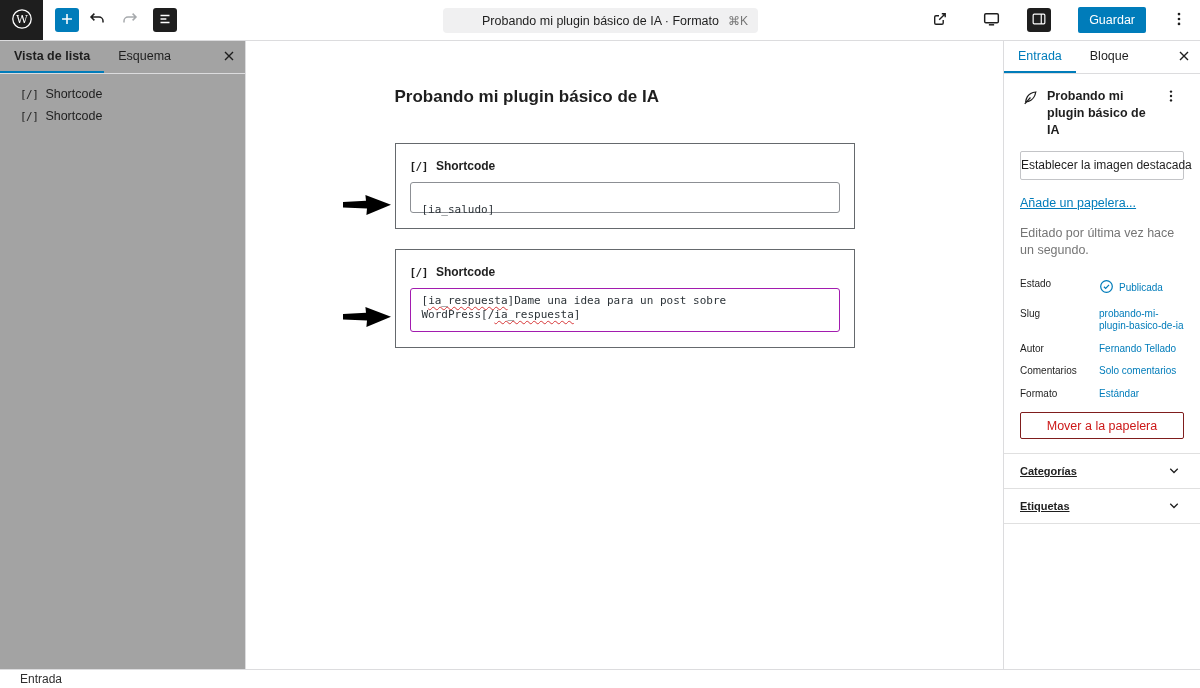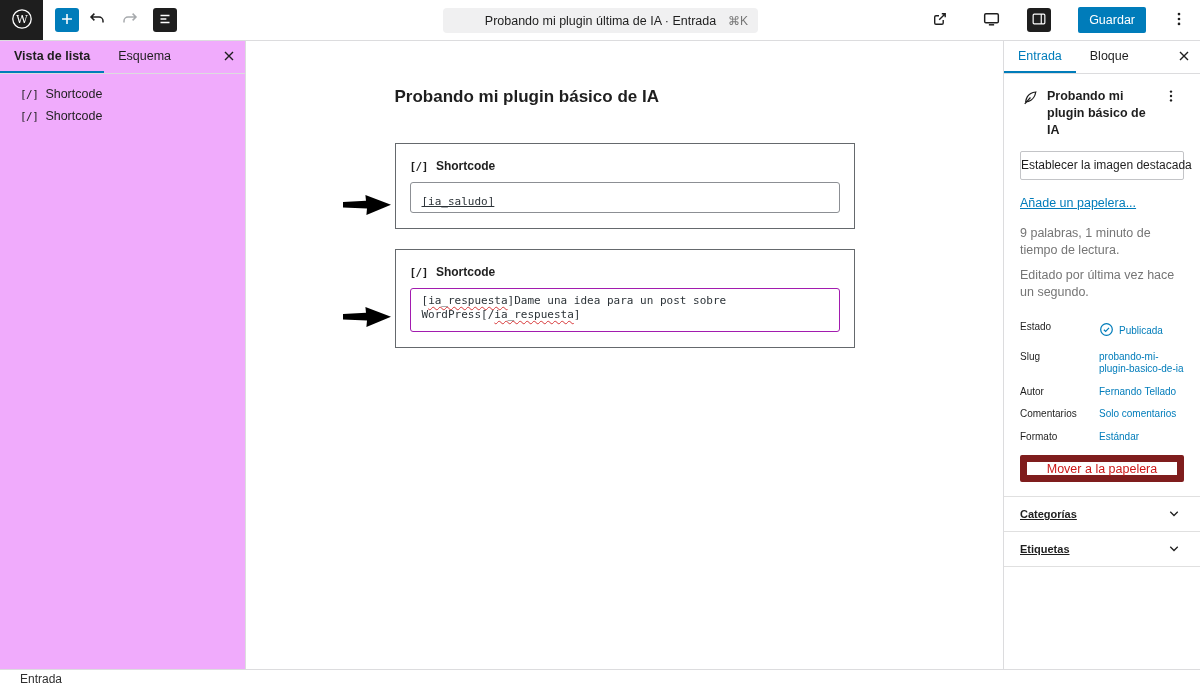--- a/index.html
+++ b/index.html
@@ -23,41 +23,41 @@
   .command-bar .kbd { position: absolute; right: 10px; color: #757575; font-size: 12px; }
   .tb-right { position: absolute; right: 8px; top: 0; height: 40px; display: flex; align-items: center; gap: 18px; }
   .toggle-active { width: 24px; height: 24px; background: #1e1e1e; border-radius: 3px;
     display: flex; align-items: center; justify-content: center; margin: 0 3px; }
   .save-btn { height: 26px; background: #007cba; color: #fff; border-radius: 2px;
     font-size: 12.5px; padding: 0 11px; margin-left: 6px; }
   .kebab-btn { width: 26px; height: 26px; display: flex; align-items: center; justify-content: center; margin-left: 2px; }
 
   
   .list-panel { position: absolute; left: 0; top: 41px; width: 246px; bottom: 19px;
-    background: #f0abfc; border-right: 1px solid #dcdcde; }
+    background: #a3a3a3; border-right: 1px solid #dcdcde; }
   .panel-tabs { display: flex; align-items: stretch; height: 33px; border-bottom: 1px solid #dcdcde; }
   .panel-tab { padding: 0 14px; font-size: 12.5px; display: flex; align-items: center; border-bottom: 2.5px solid transparent; }
   .panel-tab.active { border-bottom-color: #007cba; font-weight: bold; }
   .rs-tab.active { color: #007cba; font-weight: normal; }
   .panel-close { margin-left: auto; width: 32px; display: flex; align-items: center; justify-content: center; }
   .lv-items { padding-top: 9px; }
   .lv-item { display: flex; align-items: center; gap: 7px; height: 22px; padding-left: 20px; font-size: 12.5px; }
   .sc-glyph { font-family: "DejaVu Sans Mono", monospace; font-size: 11px; letter-spacing: -0.5px; }
 
   
   .canvas { position: absolute; left: 246px; top: 41px; width: 757px; bottom: 19px; background: #fff; overflow: hidden; }
   .content { width: 460px; margin: 0 auto; }
   .post-title { margin-top: 46px; font-size: 17px; font-weight: bold; color: #1e1e1e; }
   .sc-block { border: 1px solid #65696d; margin-top: 36px; padding: 15px 14px; }
   .sc-block + .sc-block { margin-top: 20px; }
   .sc-label { display: flex; align-items: center; gap: 8px; font-size: 12px; }
   .sc-label .name { font-weight: bold; }
   .sc-label .sc-glyph { font-weight: bold; }
   .sc-input { margin-top: 9px; border: 1px solid #8c8f94; border-radius: 3px; height: 31px;
-    line-height: 29px; padding: 4px 11px; font-family: "DejaVu Sans Mono", monospace; font-size: 11px; color: #2c3338; text-decoration: underline; }
+    line-height: 29px; padding: 12px 11px; font-family: "DejaVu Sans Mono", monospace; font-size: 11px; color: #2c3338; }
   .sc-textarea { margin-top: 9px; border: 1px solid #a21caf; border-radius: 3px; min-height: 44px;
     padding: 5px 11px; font-family: "DejaVu Sans Mono", monospace; font-size: 11px; line-height: 1.3; color: #2c3338; }
   .misspell { text-decoration: underline wavy #d63638; text-decoration-thickness: 1px; text-underline-offset: 2px; }
   .arrow-annot { position: absolute; left: 97px; width: 49px; height: 22px; }
 
   
   .settings { position: absolute; left: 1003px; top: 41px; width: 197px; bottom: 19px;
     background: #fff; border-left: 1px solid #dcdcde; }
   .settings-body { padding: 0 16px; }
   .post-card { display: flex; margin-top: 14px; }
@@ -67,21 +67,21 @@
     border-radius: 2px; font-size: 12px; color: #1e1e1e; background: #fff; white-space: nowrap; }
   .excerpt-link { display: inline-block; margin-top: 16px; font-size: 12.5px; color: #007cba; text-decoration: underline; }
   .meta-line { margin-top: 9px; font-size: 12.5px; color: #757575; line-height: 1.35; }
   .meta-line:first-of-type { margin-top: 14px; }
   .rows { margin-top: 20px; }
   .row { display: flex; margin-bottom: 10px; font-size: 10px; line-height: 1.25; }
   .row .lbl { flex: 0 0 79px; color: #1e1e1e; }
   .row .val { flex: 1; color: #007cba; }
   .row .val.linklike { cursor: pointer; }
   .status-val { display: flex; align-items: center; gap: 5px; }
-  .trash-btn { display: block; width: 100%; margin-top: 12px; height: 27px; border: 7px solid #7f1d1d;
+  .trash-btn { display: block; width: 100%; margin-top: 12px; height: 27px; border: 1px solid #7f1d1d;
     border-radius: 2px; color: #cc1818; font-size: 12.5px; background: #fff; }
   .divider { border-top: 1px solid #e0e0e0; margin-top: 14px; }
   .acc-section { height: 35px; display: flex; align-items: center; justify-content: space-between;
     padding: 0 16px; border-bottom: 1px solid #e0e0e0; font-size: 11px; font-weight: bold; width: 100%; text-decoration: underline; }
 
   
   .footer { position: absolute; left: 0; bottom: 0; width: 1200px; height: 19px;
     border-top: 1px solid #dcdcde; background: #fff; display: flex; align-items: center; }
   .footer .crumb { font-size: 12px; margin-left: 20px; color: #2f2f2f; }
 </style>
@@ -122,21 +122,21 @@
     <button class="overview-btn">
       <span>
         <svg width="18" height="18" viewBox="0 0 20 20">
             <path d="M5 6.2h10M5 10h6.5M5 13.8h10" stroke="#fff" stroke-width="1.6" fill="none"></path>
           </svg>
       </span>
     </button>
   </div>
 
   <button class="command-bar">
-    <span>Probando mi plugin última de IA · Entrada</span>
+    <span>Probando mi plugin básico de IA · Formato</span>
     <span class="kbd">⌘K</span>
   </button>
 
   <div class="tb-right">
     <button class="icon-btn">
       <span>
         <svg width="20" height="20" viewBox="0 0 20 20">
             <path d="M11.8 4.8h3.4v3.4M15 5 9.2 10.8M13.2 11v3a1.3 1.3 0 0 1-1.3 1.3H6A1.3 1.3 0 0 1 4.7 14V8A1.3 1.3 0 0 1 6 6.7h3" stroke="#1e1e1e" stroke-width="1.4" fill="none"></path>
           </svg>
       </span>
@@ -253,21 +253,20 @@
               <circle cx="10" cy="15.5" r="1.5" fill="#1e1e1e"></circle>
             </svg>
         </span>
       </button>
     </div>
 
     <button class="featured-btn">Establecer la imagen destacada</button>
 
     <a class="excerpt-link" href="#">Añade un papelera...</a>
 
-    <p class="meta-line">9 palabras, 1 minuto de tiempo de lectura.</p>
     <p class="meta-line">Editado por última vez hace un segundo.</p>
 
     <div class="rows">
       <div class="row">
         <span class="lbl">Estado</span>
         <span class="val linklike status-val">
           <span>
             <svg width="15" height="15" viewBox="0 0 16 16" style="margin-top:1px">
                 <circle cx="8" cy="8" r="6.2" fill="none" stroke="#007cba" stroke-width="1.3"></circle>
                 <path d="M5.2 8.2 7.1 10l3.6-3.8" fill="none" stroke="#007cba" stroke-width="1.3"></path>

